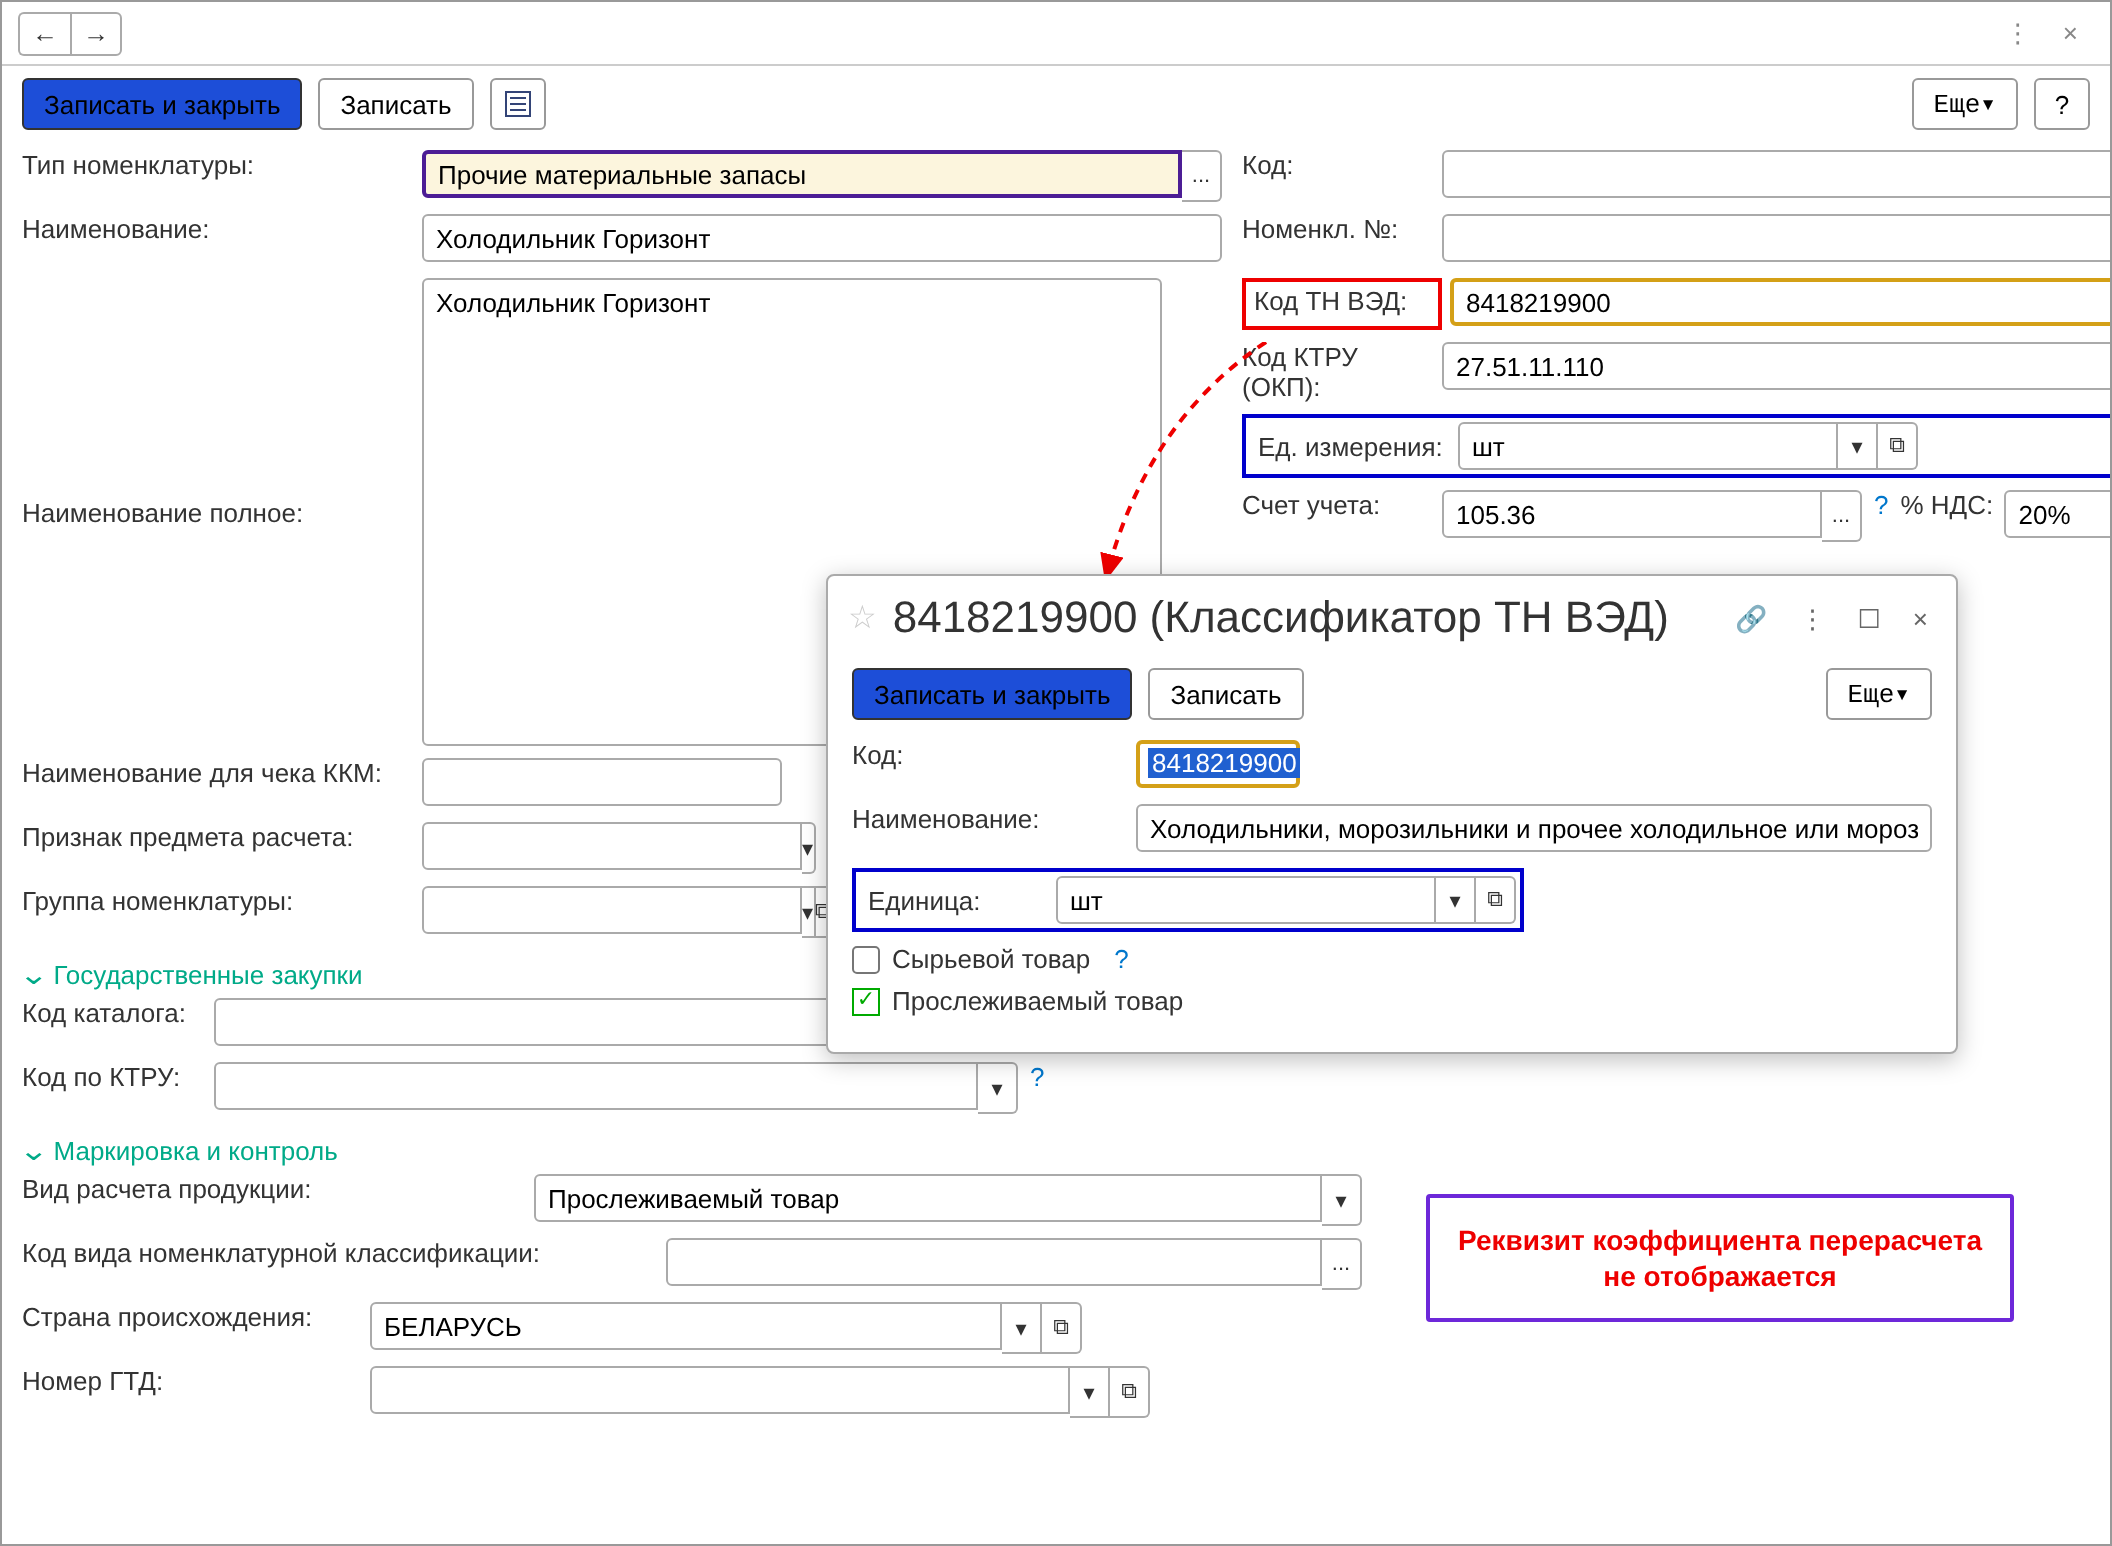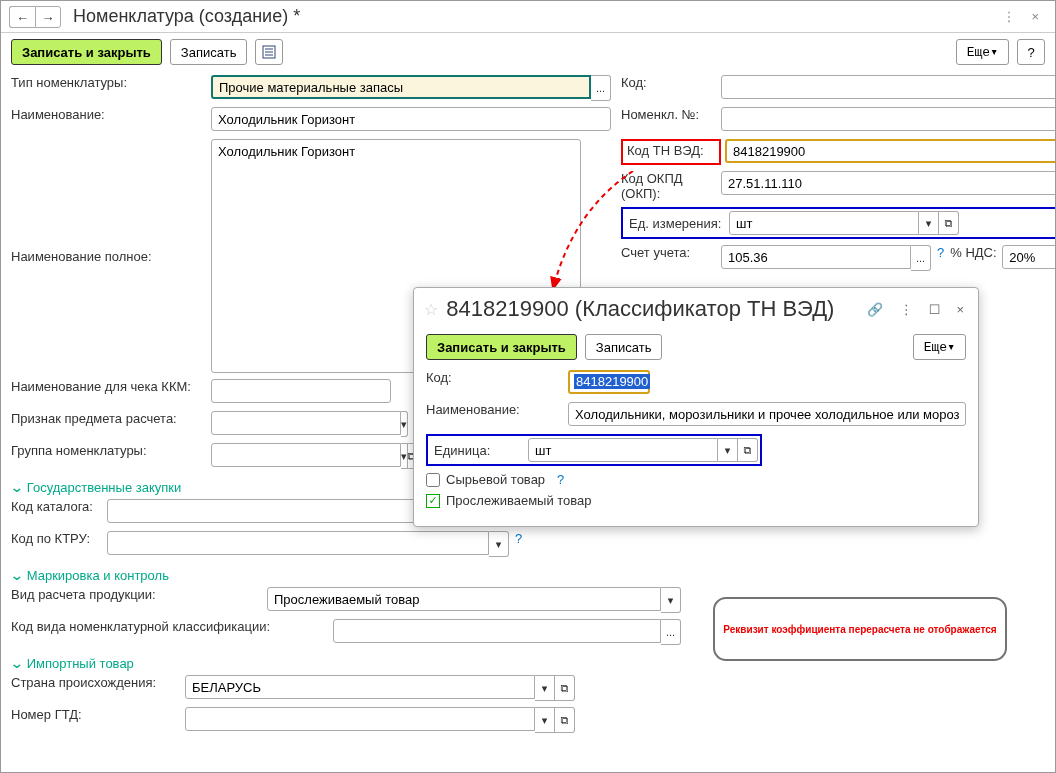--- a/index.html
+++ b/index.html
@@ -8,31 +8,31 @@
 .nav-arrows { display: flex; gap: 0; margin-right: 12px; }
 .nav-btn { width: 26px; height: 22px; border: 1px solid #aaa; background: #fff; display: flex; align-items: center; justify-content: center; cursor: pointer; }
 .nav-btn:first-child { border-radius: 3px 0 0 3px; border-right: none; }
 .nav-btn:last-child { border-radius: 0 3px 3px 0; }
 .title { font-size: 18px; font-weight: normal; flex: 1; }
 .menu-icon { margin-left: auto; padding: 0 8px; color: #888; cursor: pointer; }
 .close-icon { padding: 0 8px; color: #888; cursor: pointer; }
 
 .action-bar { display: flex; align-items: center; padding: 6px 10px; gap: 8px; }
 .btn { border: 1px solid #999; border-radius: 3px; padding: 4px 10px; background: #fff; cursor: pointer; font-size: 13px; height: 26px; display: inline-flex; align-items: center; }
-.btn-primary { background: #bef264; border-color: #333; font-weight: bold; }
+.btn-primary { background: #1d4ed8; border-color: #333; font-weight: normal; }
 .btn-icon { width: 28px; padding: 0; justify-content: center; }
 .btn-more { margin-left: auto; font-family: Liberation Mono, monospace; }
 .help-btn { width: 28px; padding: 0; justify-content: center; }
 
 .form-body { padding: 4px 10px; }
 .form-row { display: flex; margin-bottom: 6px; min-height: 26px; }
 .form-label { width: 200px; flex-shrink: 0; }
 .form-label-narrow { width: 100px; flex-shrink: 0; }
 .form-input { border: 1px solid #aaa; border-radius: 3px; padding: 3px 6px; height: 24px; font-size: 13px; background: #fff; }
-.form-input-yellow { border: 2px solid #0f766e; background: #fcf5dd; }
+.form-input-yellow { border: 2px solid #4c1d95; background: #fcf5dd; }
 
 .two-col { display: flex; gap: 10px; }
 .col-left { flex: 0 0 600px; }
 .col-right { flex: 1; }
 
 .input-group { display: flex; align-items: stretch; flex: 1; }
 .input-group .form-input { flex: 1; border-radius: 3px 0 0 3px; }
 .input-btn { width: 20px; border: 1px solid #aaa; border-left: none; background: #fff; display: flex; align-items: center; justify-content: center; font-size: 11px; cursor: pointer; }
 .input-btn:last-child { border-radius: 0 3px 3px 0; }
 
@@ -48,38 +48,37 @@
 .popup-ctrl { color: #666; cursor: pointer; padding: 0 4px; }
 .popup-body { padding: 6px 12px 12px; }
 
 .section-header { color: #0a8; cursor: pointer; padding: 4px 0; display: flex; align-items: center; gap: 4px; }
 .section-header::before { content: "⌄"; color: #0a8; font-size: 14px; transform: scaleX(1.3); }
 
 .help-q { color: #07c; cursor: pointer; padding: 0 6px; }
 
 .arrow-red { position: absolute; left: 542px; top: 170px; pointer-events: none; }
 
-.red-box { position: absolute; left: 712px; top: 596px; width: 294px; height: 64px; border: 2px solid #737373; border-radius: 13px; display: flex; align-items: center; justify-content: center; text-align: center; font-weight: bold; color: #e00; padding: 8px; font-size: 10px; line-height: 1.3; }
+.red-box { position: absolute; left: 712px; top: 596px; width: 294px; height: 64px; border: 2px solid #6d28d9; border-radius: 2px; display: flex; align-items: center; justify-content: center; text-align: center; font-weight: bold; color: #e00; padding: 8px; font-size: 14px; line-height: 1.3; }
 
 .chk { display: flex; align-items: center; gap: 6px; margin-bottom: 6px; }
 .chk input { width: 14px; height: 14px; }
 
 .field-wrap-blue { border: 2px solid #00c; padding: 2px; display: flex; align-items: center; flex: 1; }
 .field-wrap-blue .form-label-narrow { margin-left: 4px; }
 .sel-text { background: #2060d0; color: #fff; padding: 0 2px; }
 </style>
 </head>
 <body>
 
 <div class="toolbar-top">
   <div class="nav-arrows">
     <div class="nav-btn">←</div>
     <div class="nav-btn">→</div>
   </div>
-  <div class="title">Номенклатура (создание) *</div>
   <div class="menu-icon">⋮</div>
   <div class="close-icon">×</div>
 </div>
 
 <div class="action-bar">
   <button class="btn btn-primary">Записать и закрыть</button>
   <button class="btn">Записать</button>
   <button class="btn btn-icon">
     <svg width="14" height="14">
         <rect x="1" y="1" width="12" height="12" fill="none" stroke="#347" stroke-width="1"></rect>
@@ -124,21 +123,21 @@
         <input class="form-input" style="flex: 1 1 0%;">
       </div>
       <div class="form-row">
         <div class="form-label-narrow lbl-highlight-red">Код ТН ВЭД:</div>
         <div class="input-group" style="margin-left:4px">
           <input class="form-input yellow-border" value="8418219900" style="">
 
         </div>
       </div>
       <div class="form-row">
-        <div class="form-label-narrow">Код ОКПД (ОКП):</div>
+        <div class="form-label-narrow">Код КТРУ (ОКП):</div>
         <div class="input-group">
           <input class="form-input" value="27.51.11.110" style="">
 
         </div>
       </div>
       <div class="form-row">
         <div class="field-wrap-blue">
           <div class="form-label-narrow">Ед. измерения:</div>
           <div class="input-group" style="flex:0 0 140px">
             <input class="form-input" value="шт" style="">
@@ -212,24 +211,23 @@
     </div>
   </div>
   <div class="form-row">
     <div style="width:322px">Код вида номенклатурной классификации:</div>
     <div class="input-group" style="width:348px;flex:none">
       <input class="form-input" style="">
       <div class="input-btn">...</div>
     </div>
   </div>
 
-  <div class="section-header">Импортный товар</div>
   <div class="form-row">
     <div style="width:174px">Страна происхождения:</div>
-    <div class="input-group" style="width:390px;flex:none">
+    <div class="input-group" style="width:356px;flex:none">
       <input class="form-input" value="БЕЛАРУСЬ" style="">
       <div class="input-btn">▾</div>
       <div class="input-btn">⧉</div>
     </div>
   </div>
   <div class="form-row">
     <div style="width:174px">Номер ГТД:</div>
     <div class="input-group" style="width:390px;flex:none">
       <input class="form-input" style="">
       <div class="input-btn">▾</div>

